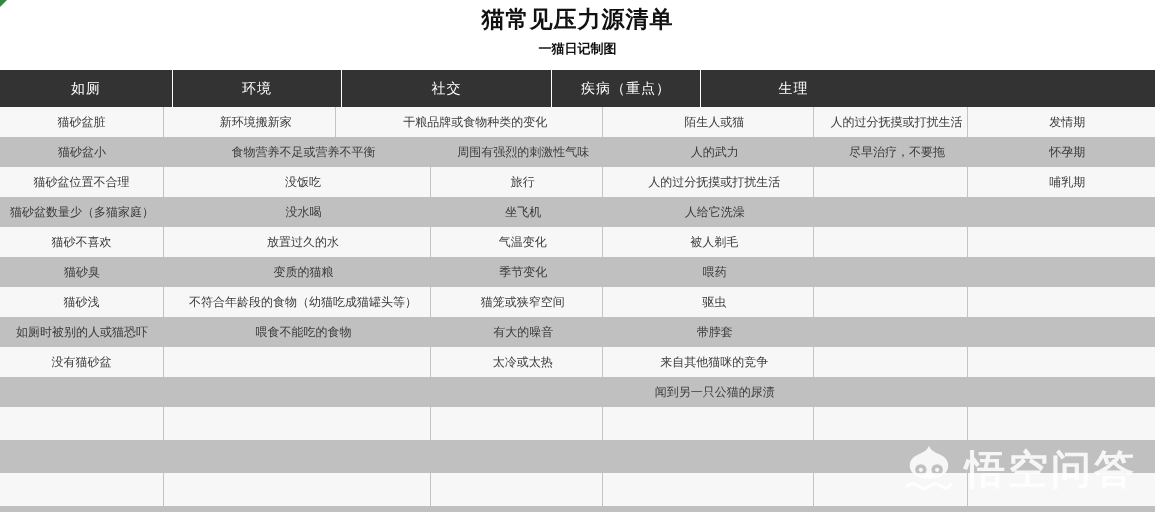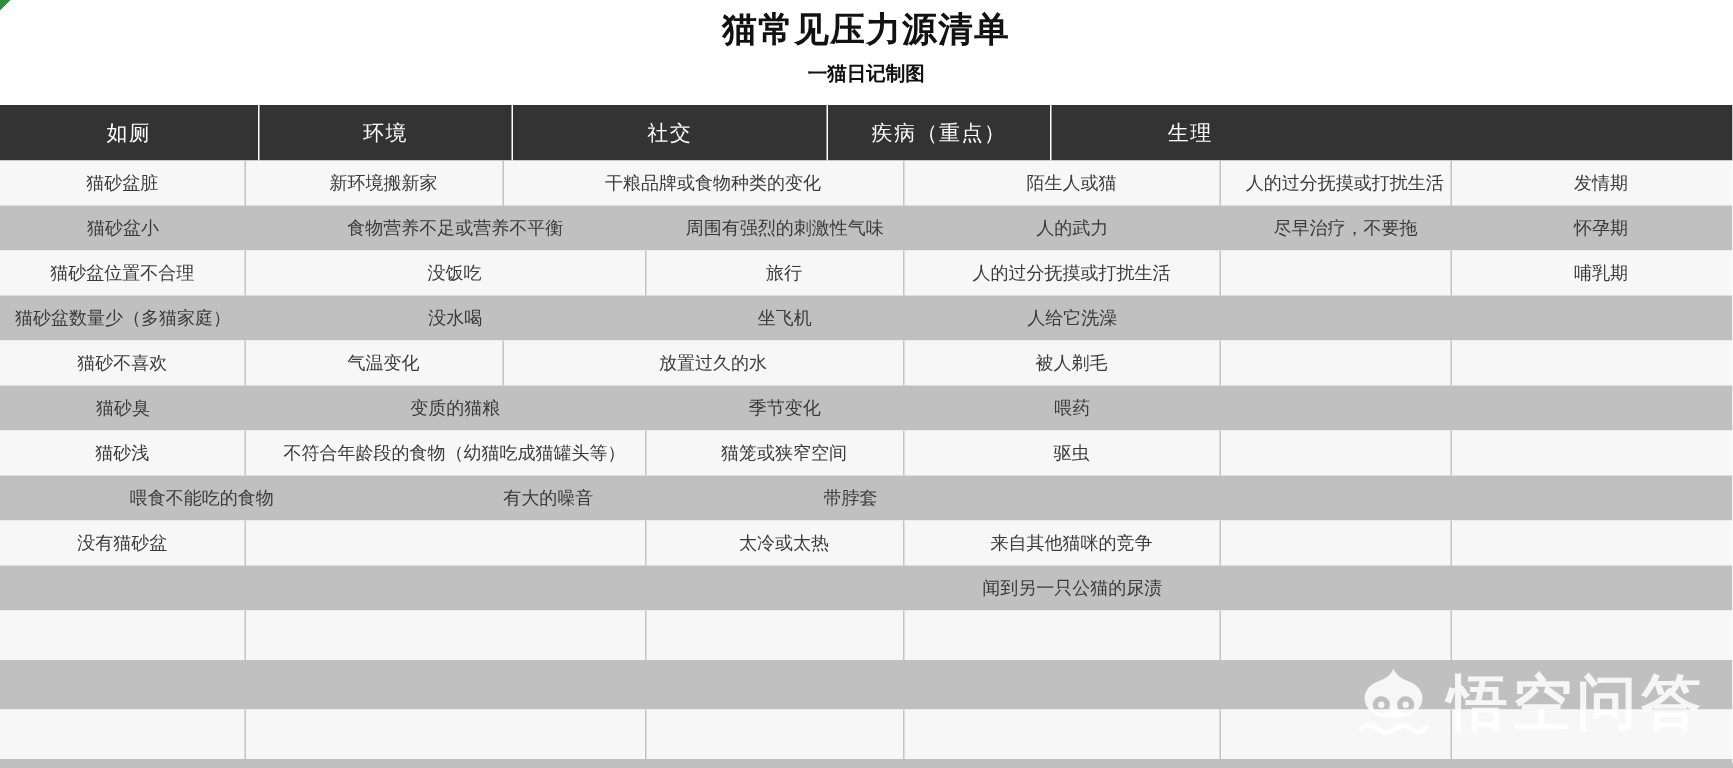--- a/index.html
+++ b/index.html
@@ -111,22 +111,22 @@
       <div class="tr">
         <div class="td" style="width: 173px;">猫砂盆数量少（多猫家庭）</div>
         <div class="td" style="width: 269px;">没水喝</div>
         <div class="td" style="width: 169px;">坐飞机</div>
         <div class="td" style="width: 210px;">人给它洗澡</div>
         <div class="td" style="width: 149px;"></div>
         <div class="td" style="width: 185px; margin-top: 45px;">分娩期</div>
       </div>
       <div class="tr">
         <div class="td" style="width: 173px;">猫砂不喜欢</div>
+        <div class="td" style="width: 269px;">放置过久的水</div>
         <div class="td" style="width: 169px;">气温变化</div>
-        <div class="td" style="width: 269px;">放置过久的水</div>
         <div class="td" style="width: 210px;">被人剃毛</div>
         <div class="td" style="width: 149px;"></div>
         <div class="td" style="width: 185px;"></div>
       </div>
       <div class="tr">
         <div class="td" style="width: 173px;">猫砂臭</div>
         <div class="td" style="width: 269px;">变质的猫粮</div>
         <div class="td" style="width: 169px;">季节变化</div>
         <div class="td" style="width: 210px;">喂药</div>
         <div class="td" style="width: 149px;"></div>
@@ -134,20 +134,21 @@
       </div>
       <div class="tr">
         <div class="td" style="width: 173px;">猫砂浅</div>
         <div class="td" style="width: 269px;">不符合年龄段的食物（幼猫吃成猫罐头等）</div>
         <div class="td" style="width: 169px;">猫笼或狭窄空间</div>
         <div class="td" style="width: 210px;">驱虫</div>
         <div class="td" style="width: 149px;"></div>
         <div class="td" style="width: 185px;"></div>
       </div>
       <div class="tr">
+        <div class="td" style="width: 173px;">如厕时被别的人或猫恐吓</div>
         <div class="td" style="width: 269px;">喂食不能吃的食物</div>
         <div class="td" style="width: 169px;">有大的噪音</div>
         <div class="td" style="width: 210px;">带脖套</div>
         <div class="td" style="width: 149px;"></div>
         <div class="td" style="width: 185px;"></div>
       </div>
       <div class="tr">
         <div class="td" style="width: 173px;">没有猫砂盆</div>
         <div class="td" style="width: 269px;"></div>
         <div class="td" style="width: 169px;">太冷或太热</div>

